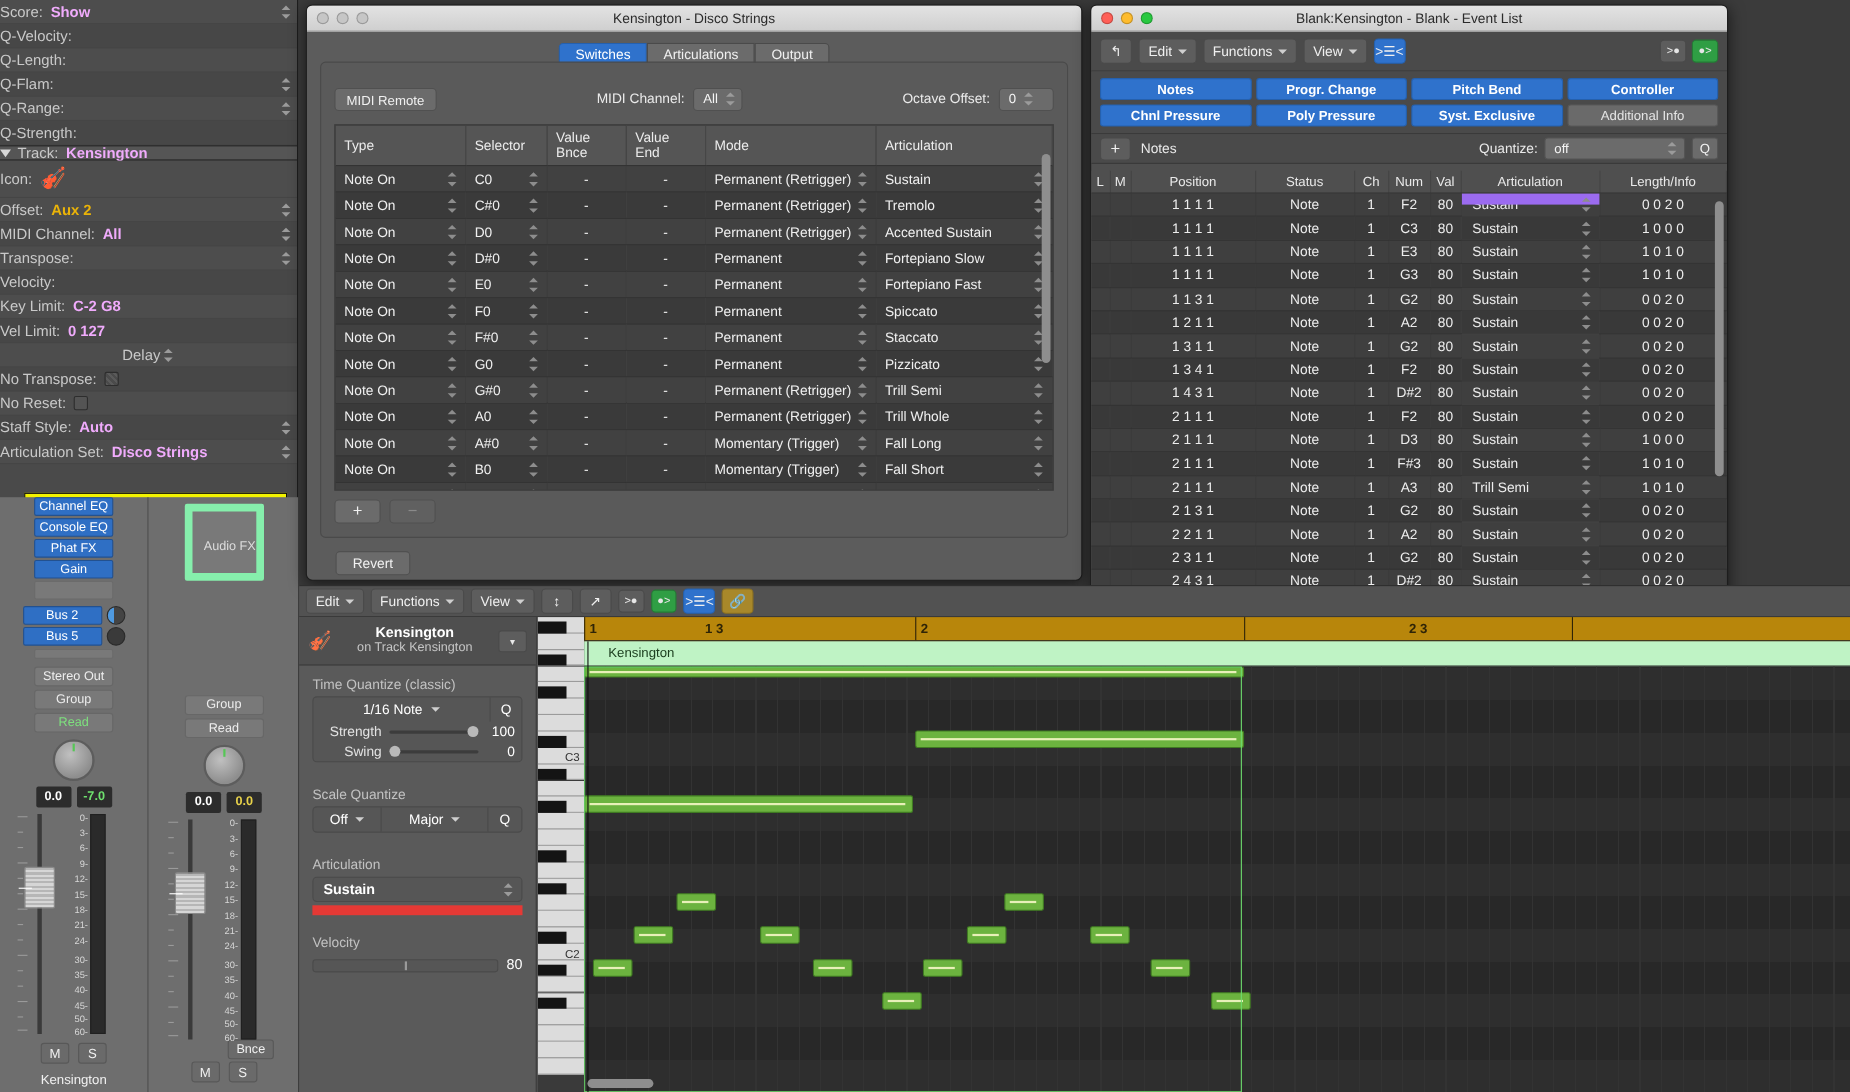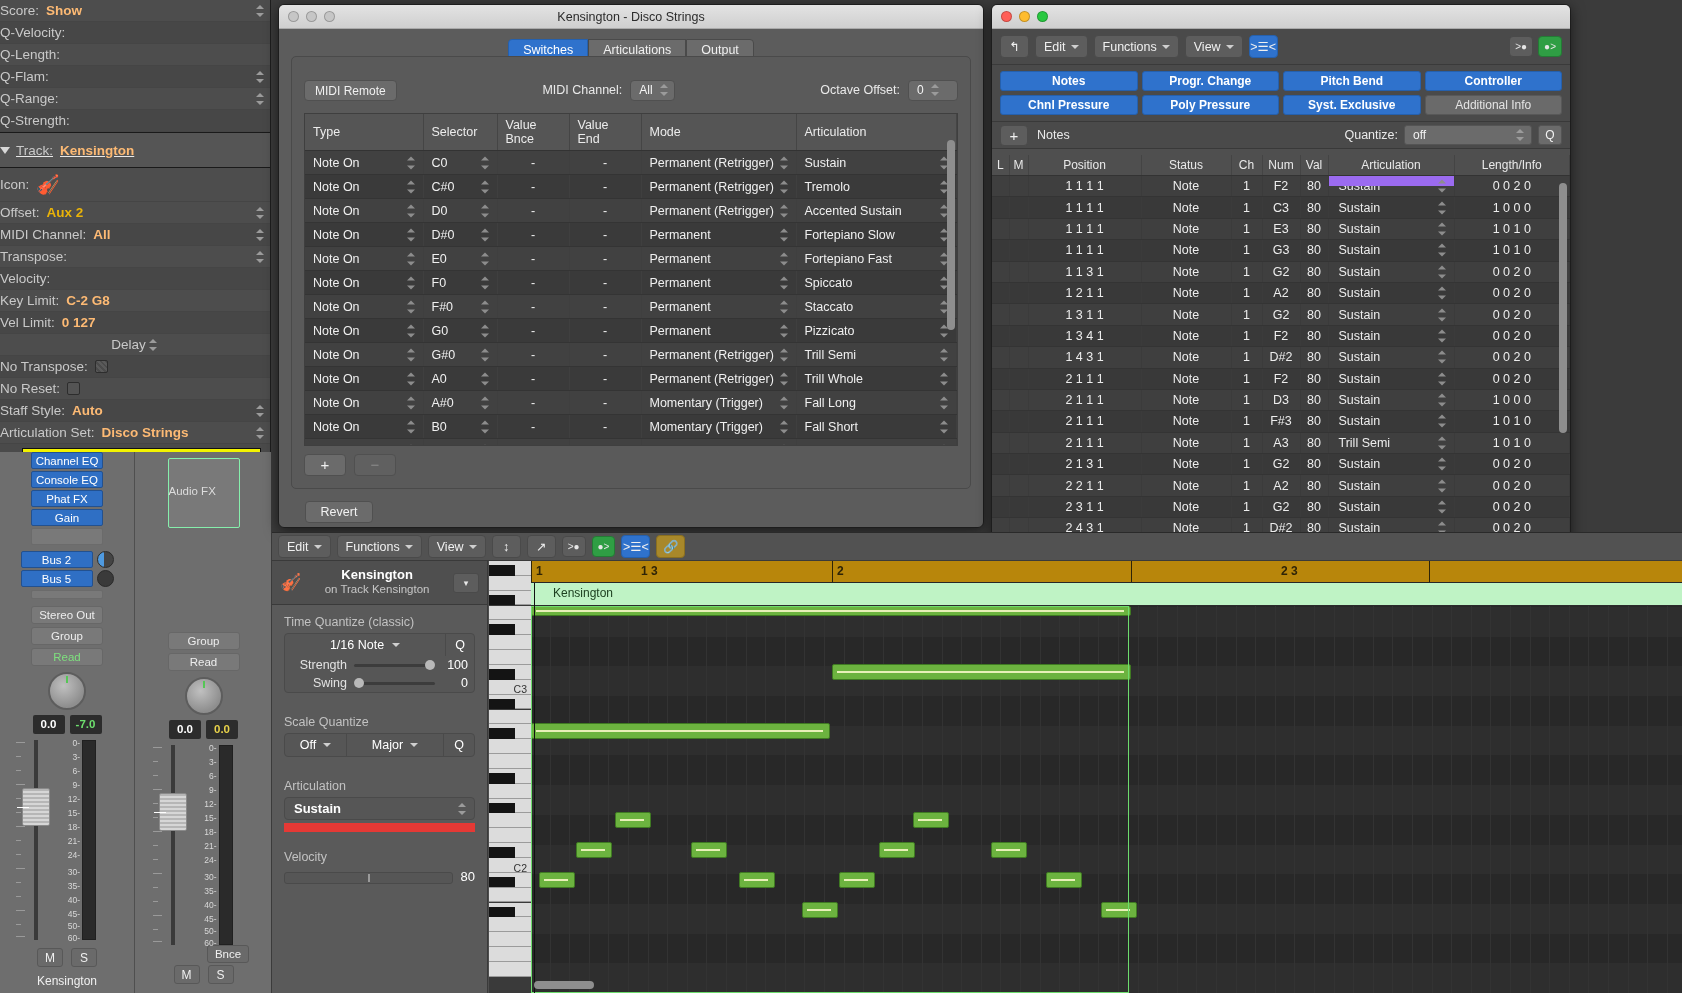--- a/index.html
+++ b/index.html
@@ -12,32 +12,32 @@
   .root { position:relative; width:1682px; height:993px; }
 
   
   #inspector { position:absolute; left:0; top:0; width:271px; height:993px;
      background:#4a4a4a; border-right:1px solid #1e1e1e; }
   .ins-row { position:relative; height:22px; line-height:22px; display:flex;
      align-items:center; justify-content:flex-end; padding-right:4px;
      background:#4d4d4d; border-bottom:1px solid #454545; }
   .ins-row.alt { background:#474747; }
   .ins-lbl { color:#c9c9c9; font-size:13.5px; text-align:right; }
-  .ins-val { color:#fdba74; font-size:13.5px; font-weight:bold; margin-left:7px;
+  .ins-val { color:#f0abfc; font-size:13.5px; font-weight:bold; margin-left:7px;
      text-align:left; flex:0 0 auto; }
   .ins-val.dim { color:#eab308; font-weight:bold; }
   .ins-spacer { flex:1; }
   .stepper { width:11px; height:16px; margin-left:5px; display:inline-block; position:relative; flex:0 0 11px;}
   .stepper:before, .stepper:after { content:""; position:absolute; left:1px; border-left:4.5px solid transparent;
      border-right:4.5px solid transparent; }
   .stepper:before { top:2px; border-bottom:4.5px solid #9b9b9b; }
   .stepper:after  { bottom:2px; border-top:4.5px solid #9b9b9b; }
-  .track-hdr { height:36px; background:#555; border-top:1px solid #1a1a1a;
+  .track-hdr { height:14px; background:#555; border-top:1px solid #1a1a1a;
      border-bottom:1px solid #1a1a1a; display:flex; align-items:center;
-     justify-content:flex-end; padding-right:4px;text-decoration:underline; }
+     justify-content:flex-end; padding-right:4px; }
   .tri { width:0;height:0;border-left:5.5px solid transparent;border-right:5.5px solid transparent;
      border-top:7px solid #d8d8d8; margin-right:6px; }
   .ins-row.tall { height:34px; }
   .vln { font-size:19px; line-height:1; filter:saturate(1.5) hue-rotate(-8deg); }
   .cbox { width:13px;height:13px;border-radius:2px;border:1px solid #2d2d2d;
      background:#545454; display:inline-block; margin-left:7px;}
   .cbox.hatch { background:
       repeating-linear-gradient(45deg,#5a5a5a 0 2px,#4b4b4b 2px 4px); }
   .yellowbar { position:absolute; left:22px; top:448px; width:239px; height:9px;
      background:#f3f300; border:1px solid #111; }
@@ -50,21 +50,21 @@
   .strip.s2 { left:136px; }
   .fxslot { display:block; width:72px; margin:0 auto; height:17px; line-height:16px;
      font-size:11.5px; text-align:center; border-radius:2px; margin-bottom:2px;}
   .fx-on { background:#2f6fc4; color:#fff; border:1px solid #23518f; }
   .fx-empty { background:#797979; border:1px solid #6b6b6b; }
   .busrow { display:flex; justify-content:center; align-items:center; margin-bottom:2px; }
   .knob-s { width:17px;height:17px;border-radius:50%;background:#3a3a3a;
      border:1px solid #2a2a2a; margin-left:4px; position:relative;}
   .knob-s.blue { background: linear-gradient(90deg,#4f9ae0 0 40%,#444 40%); }
   .audiofx { width:72px; height:70px; margin:0 auto; background:#797979;
-     border:1px solid #86efac; border-radius:2px; text-align:left;
+     border:7px solid #86efac; border-radius:2px; text-align:right;
      font-size:11.5px; color:#dcdcdc; padding-top:26px;}
   .btn-wide { display:block; width:72px; margin:0 auto 3px; height:18px; line-height:17px;
      font-size:11.5px; text-align:center; background:#797979; border:1px solid #676767;
      border-radius:3px; color:#ededed;}
   .btn-wide.read { color:#7ee07e; }
   .btn-wide.read2 { color:#ededed; }
   .knob-big { width:38px;height:38px;border-radius:50%;margin:6px auto 5px;
      background: radial-gradient(circle at 40% 35%, #c0c0c0, #8e8e8e 70%);
      border:2px solid #5d5d5d; position:relative;}
   .knob-big:before{content:"";position:absolute;left:50%;top:2px;width:2px;height:7px;
@@ -662,20 +662,21 @@
     </div>
   </div>
 
   <div id="evWin">
     <div class="titlebar">
       <div class="tl-dots">
         <span class="dot red"></span>
         <span class="dot yel"></span>
         <span class="dot grn"></span>
       </div>
+      <div class="tl-title">Blank:Kensington - Blank - Event List</div>
     </div>
 
     <div class="ev-tb">
       <div class="tbbtn sq">↰</div>
       <div class="tbbtn">
         <span>Edit</span>
           <span class="chev"></span>
       </div>
       <div class="tbbtn">
         <span>Functions</span>

